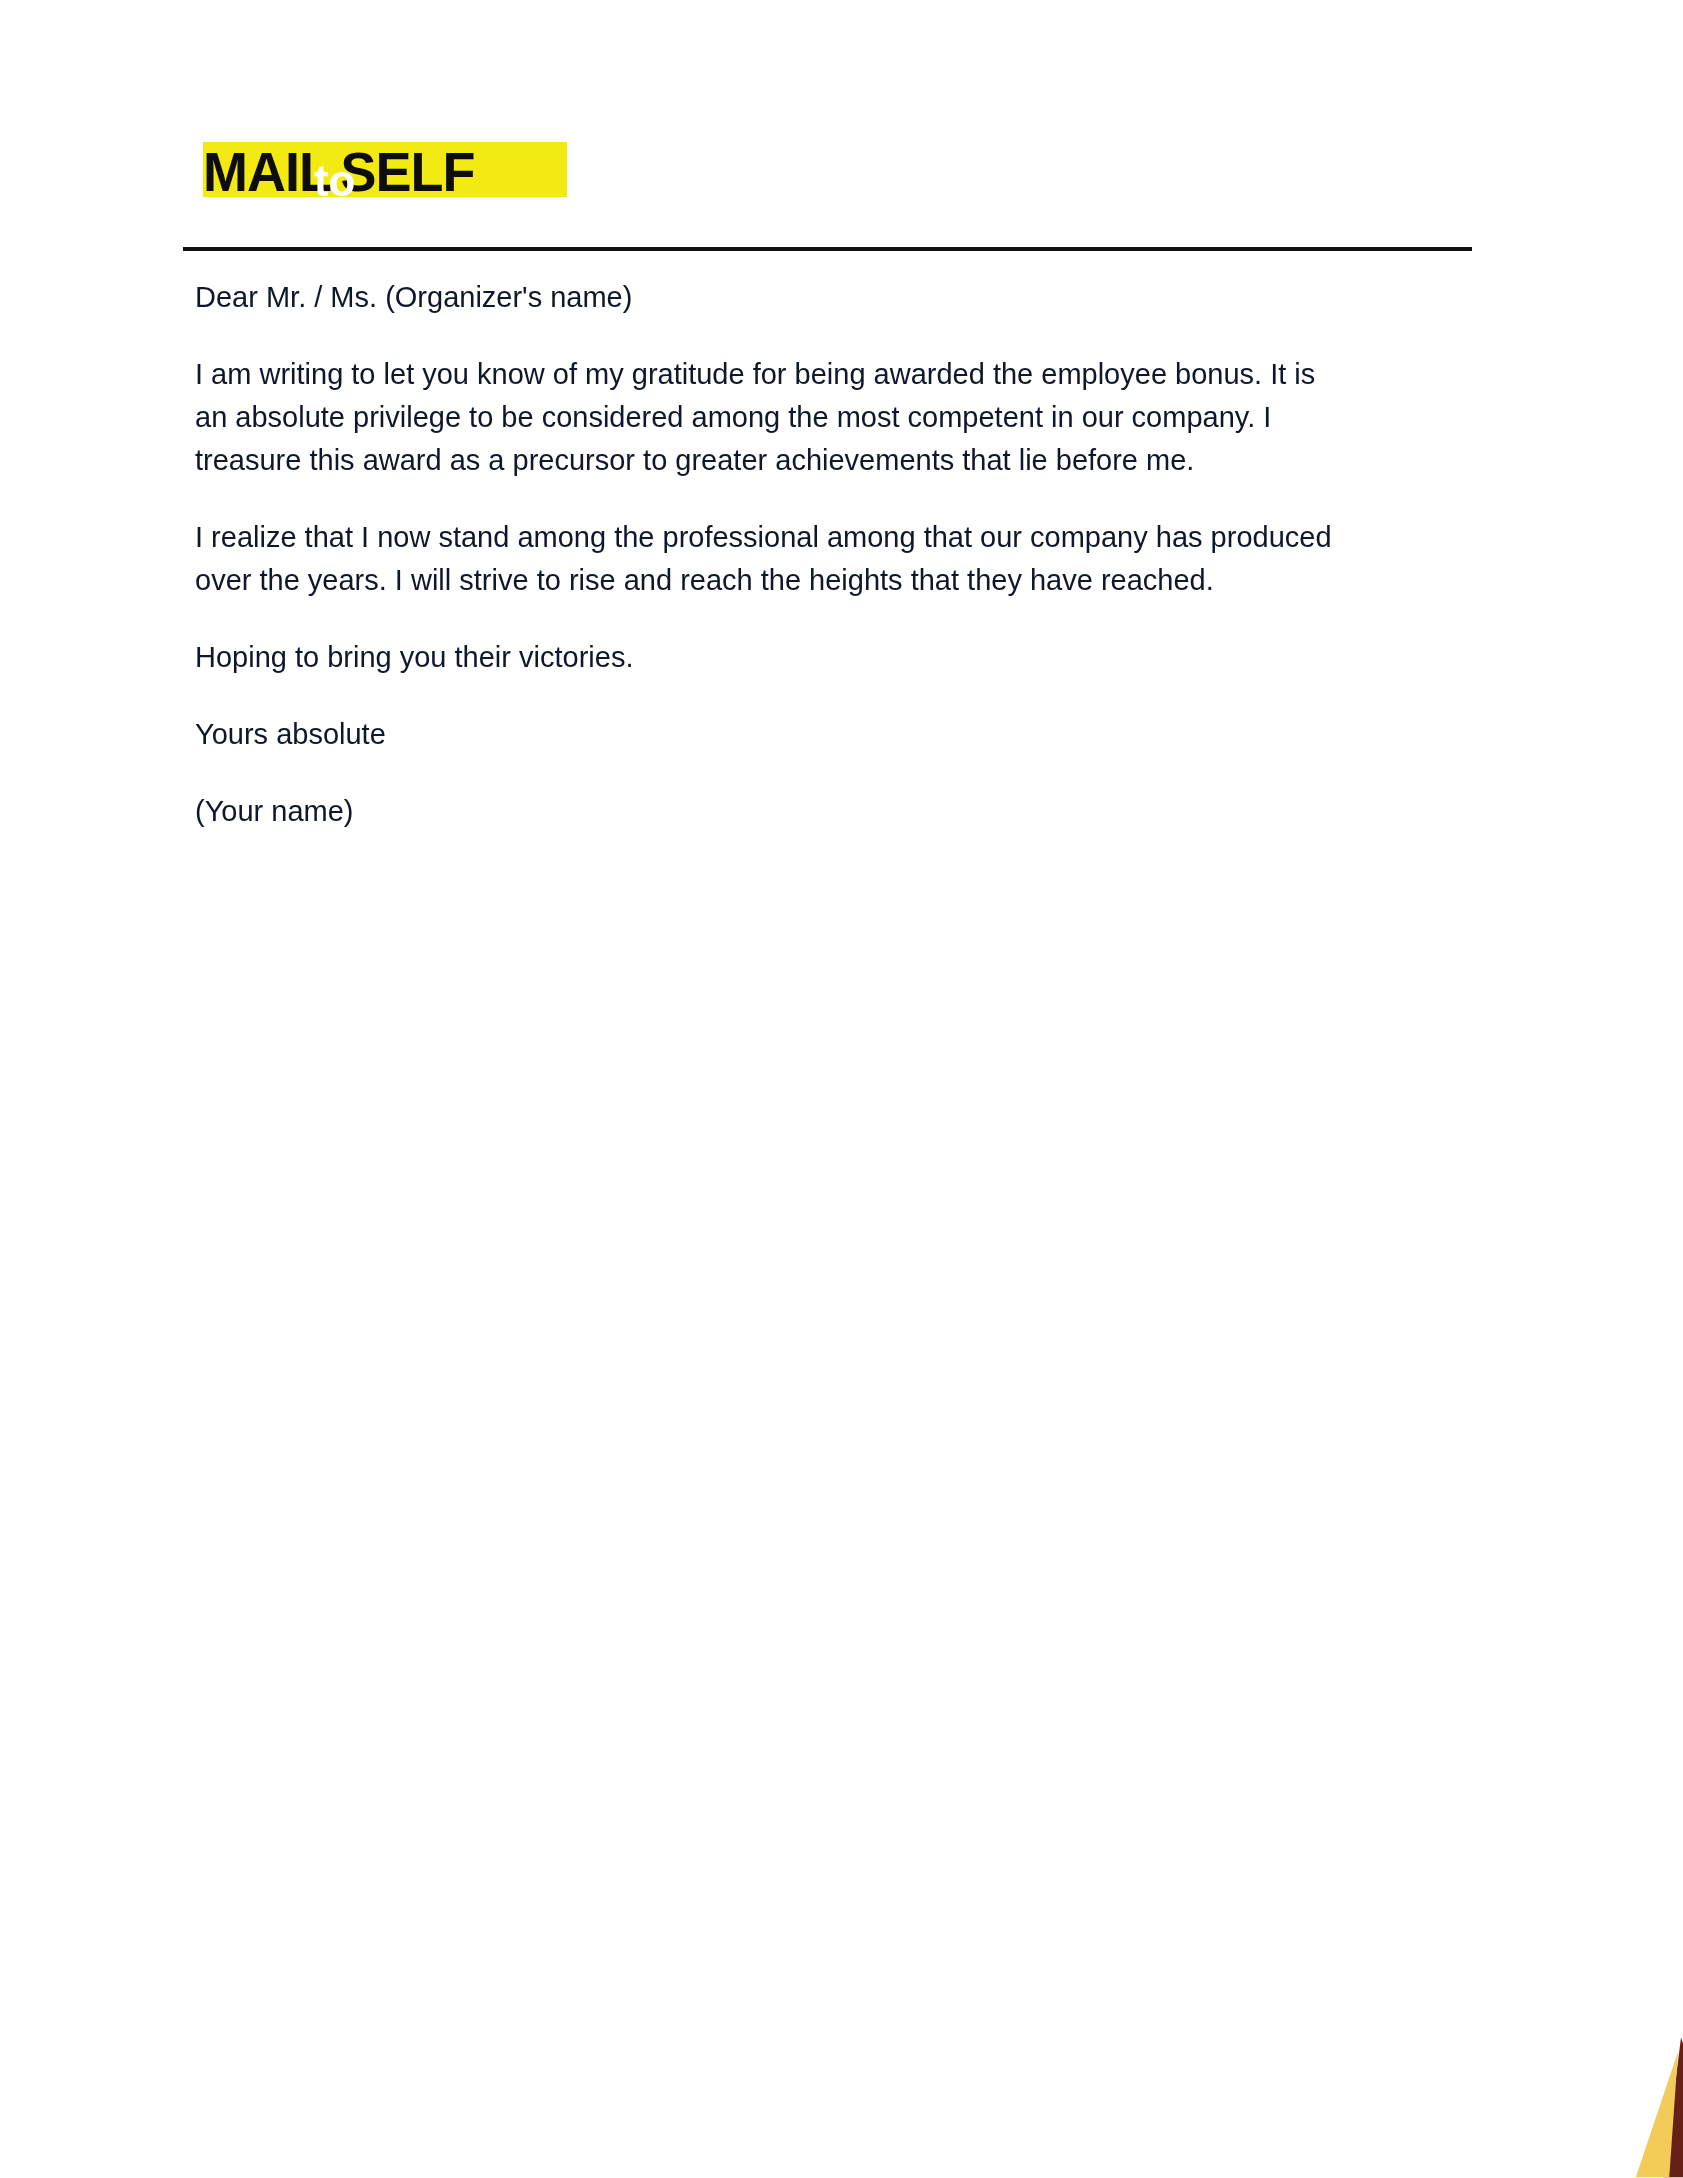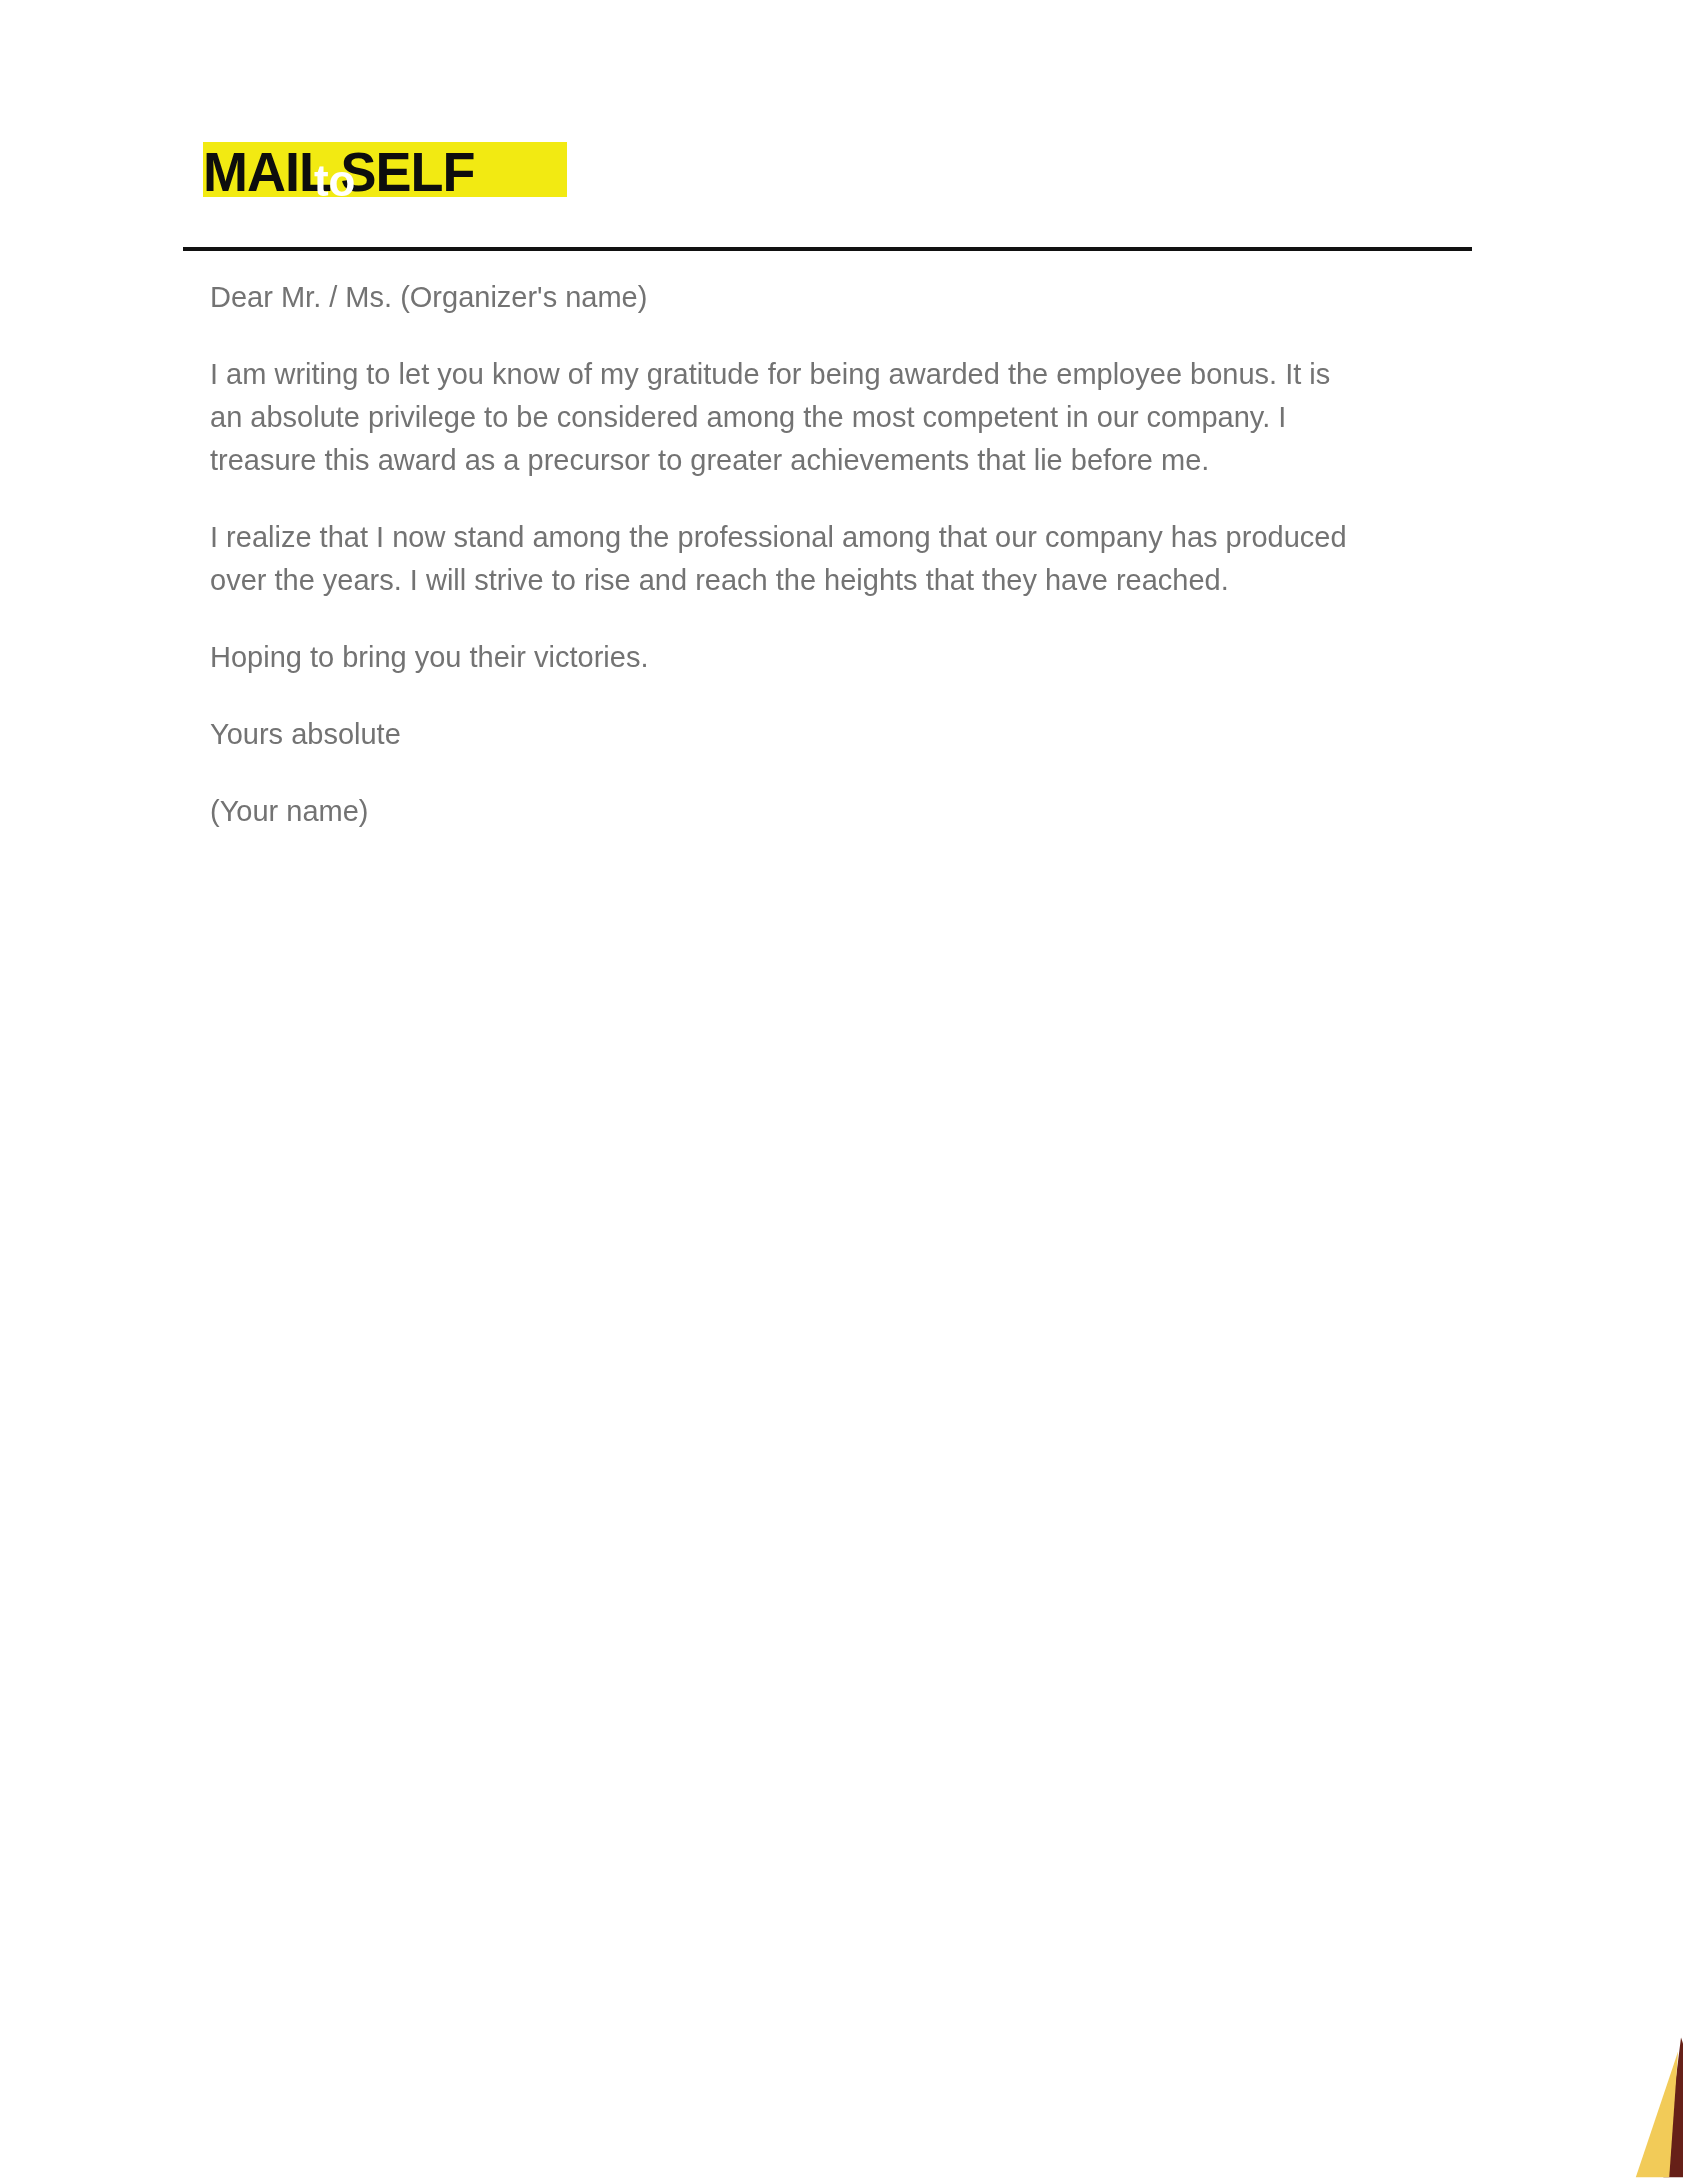--- a/index.html
+++ b/index.html
@@ -51,24 +51,24 @@
     position: absolute;
     left: 183px;
     top: 247px;
     width: 1289px;
     height: 4px;
   }
 
   
   .letter {
     position: absolute;
-    left: 210px;
+    left: 195px;
     top: 276px;
     width: 1327px;
-    color: #737373;
+    color: #0f172a;
     font-size: 29px;
     line-height: 43px;
   }
   .letter p {
     margin: 0 0 34px 0;
     white-space: pre-line;
   }
 
   
   .corner-decoration {

